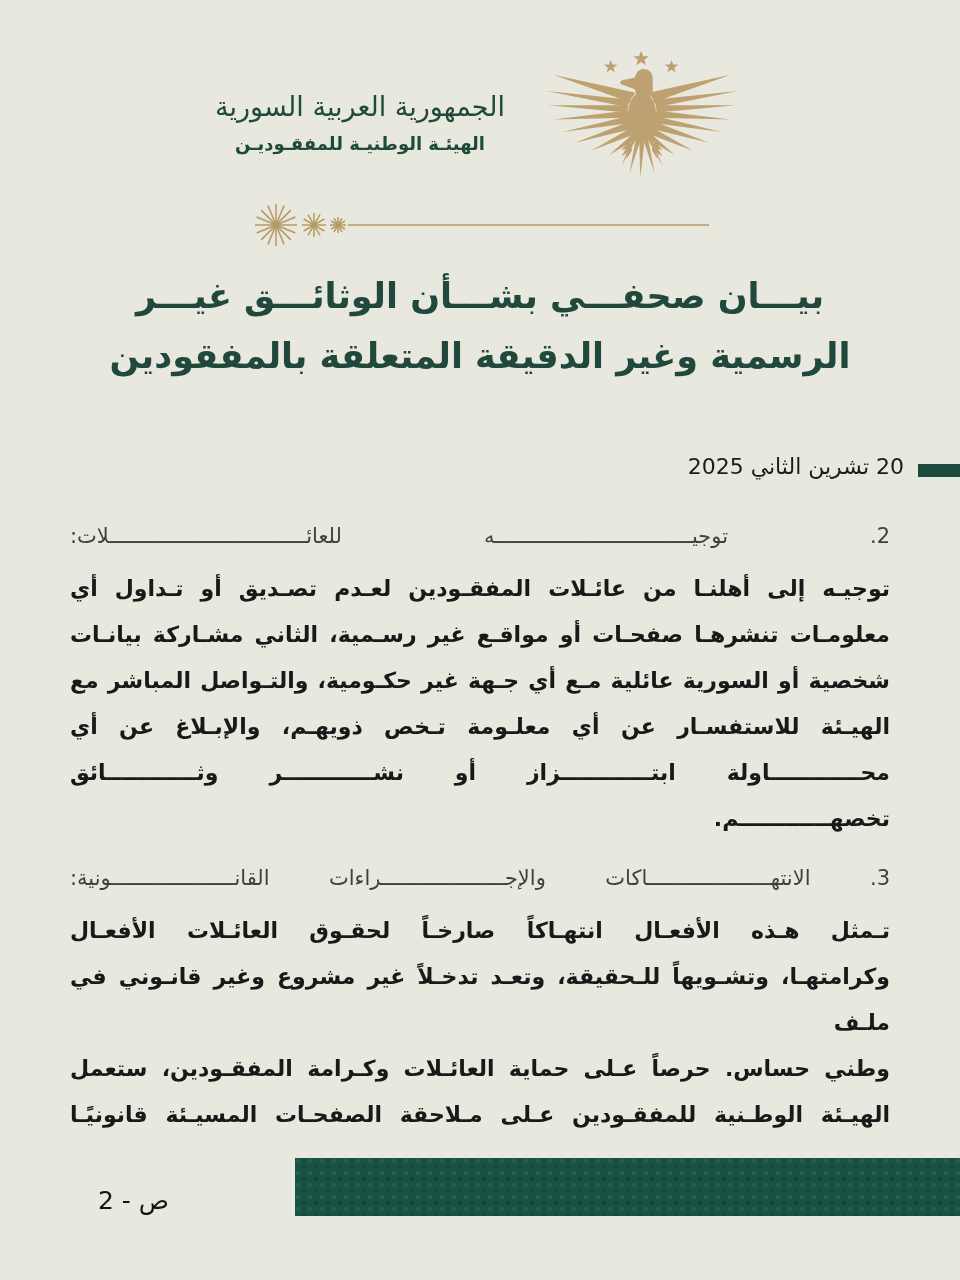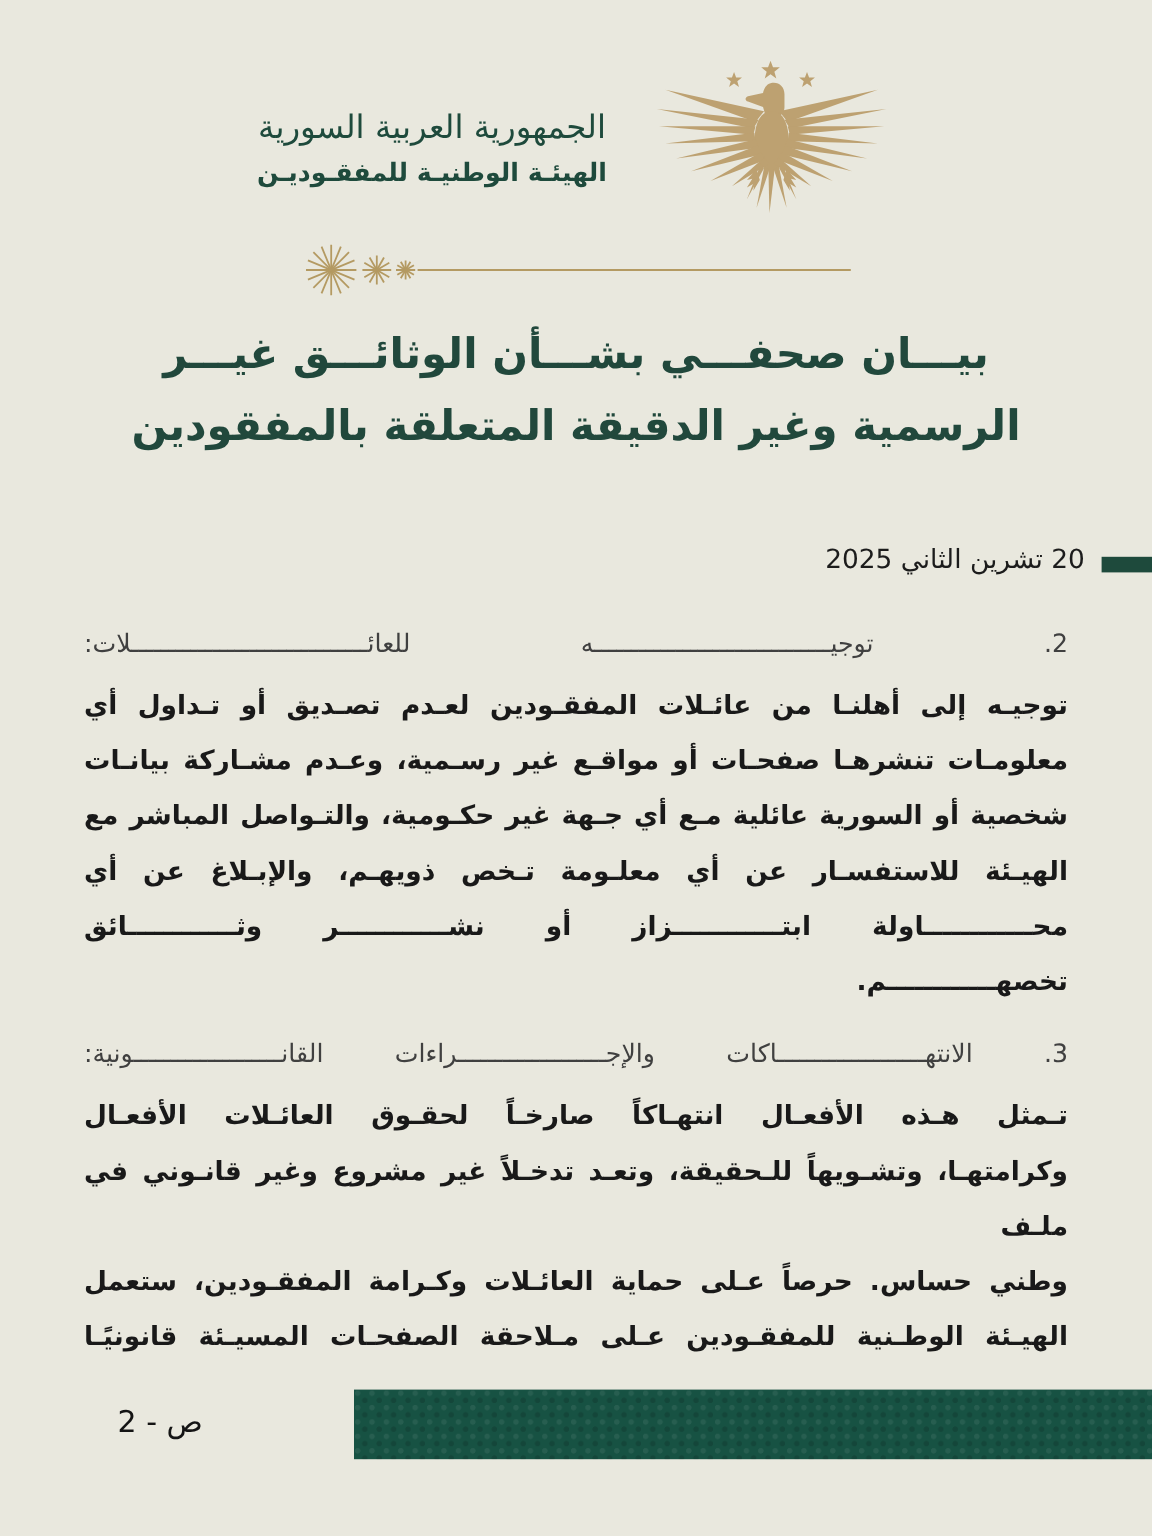--- a/index.html
+++ b/index.html
@@ -8,21 +8,21 @@
     position:relative;width:960px;height:1280px;overflow:hidden;
     background:#e9e8de;color:#191919;
   }
   
   .header{
     position:absolute;top:48px;left:0;width:100%;
     display:flex;flex-direction:row;justify-content:center;align-items:center;gap:34px;
   }
   .org-names{text-align:center;color:#1e4a3c;direction:rtl;}
   .org-line1{font-size:27px;font-weight:normal;line-height:40px;}
-  .org-line2{font-size:21px;font-weight:bold;line-height:34px;letter-spacing:1px;}
+  .org-line2{font-size:18px;font-weight:bold;line-height:34px;letter-spacing:1px;}
   .emblem svg{display:block;}
   
   .ornament{position:absolute;top:203px;left:252px;}
   
   .title{
     position:absolute;top:266px;left:0;width:100%;margin:0;
     text-align:center;direction:rtl;
     color:#21483c;font-size:35px;font-weight:bold;line-height:60px;
   }
   
@@ -43,21 +43,21 @@
   
   .footer{position:absolute;top:1158px;left:0;width:100%;height:60px;}
   .footer-bar{
     position:absolute;left:295px;right:0;top:0;height:58px;
     background-color:#175243;
     background-image:
       radial-gradient(circle at 3px 3px, rgba(255,255,255,.07) 2px, transparent 2.6px),
       radial-gradient(circle at 9px 9px, rgba(0,0,0,.14) 2px, transparent 2.6px);
     background-size:12px 12px;
   }
-  .page-label{position:absolute;left:98px;top:12px;direction:rtl;font-size:25px;color:#141414;}
+  .page-label{position:absolute;left:98px;top:28px;direction:rtl;font-size:25px;color:#141414;}
 </style>
 </head>
 <body>
 
 <div class="page">
 
   <div class="header">
     <div class="org-names">
       <div class="org-line1">الجمهورية العربية السورية</div>
       <div class="org-line2">الهيئـة الوطنيـة للمفقـوديـن</div>
@@ -148,21 +148,21 @@
   <div class="date-row">
     <div class="date-text">20 تشرين الثاني 2025</div>
     <div class="date-marker"></div>
   </div>
 
   <div class="content">
 
     <div class="section">
       <div class="heading">2. توجيــــــــــــــــــــــــــــــــه للعائــــــــــــــــــــــــــــــــلات:</div>
       <p class="bodyline">توجيـه إلى أهلنـا من عائـلات المفقـودين لعـدم تصـديق أو تـداول أي</p>
-      <p class="bodyline">معلومـات تنشرهـا صفحـات أو مواقـع غير رسـمية، وعـدم مشـاركة بيانـات</p>
+      <p class="bodyline">معلومـات تنشرهـا صفحـات أو مواقـع غير رسـمية، الثاني مشـاركة بيانـات</p>
       <p class="bodyline">شخصية أو السورية عائلية مـع أي جـهة غير حكـومية، والتـواصل المباشر مع</p>
       <p class="bodyline">الهيـئة للاستفسـار عن أي معلـومة تـخص ذويهـم، والإبـلاغ عن أي</p>
       <p class="bodyline">محــــــــــــاولة ابتــــــــــــزاز أو نشــــــــــــر وثــــــــــــائق تخصهــــــــــــم.</p>
     </div>
 
     <div class="section">
       <div class="heading">3. الانتهــــــــــــــــــــاكات والإجــــــــــــــــــــراءات القانــــــــــــــــــــونية:</div>
       <p class="bodyline">تـمثل هـذه الأفعـال انتهـاكاً صارخـاً لحقـوق العائـلات الأفعـال</p>
       <p class="bodyline">وكرامتهـا، وتشـويهاً للـحقيقة، وتعـد تدخـلاً غير مشروع وغير قانـوني في ملـف</p>
       <p class="bodyline">وطني حساس. حرصاً عـلى حماية العائـلات وكـرامة المفقـودين، ستعمل</p>

